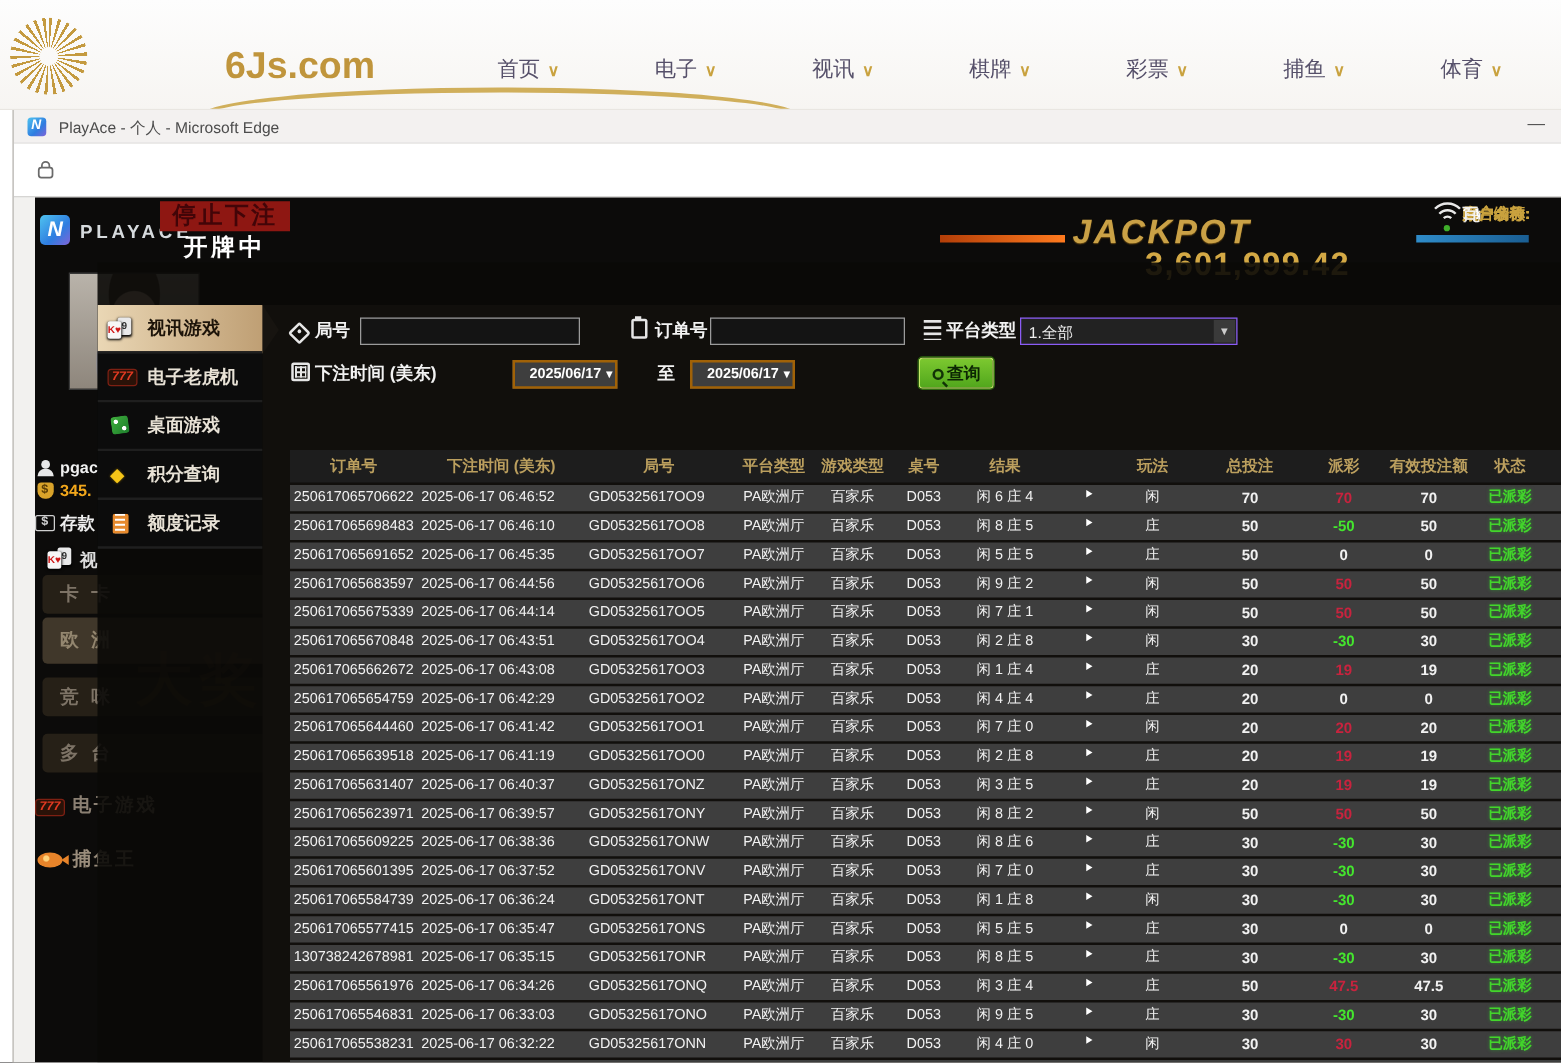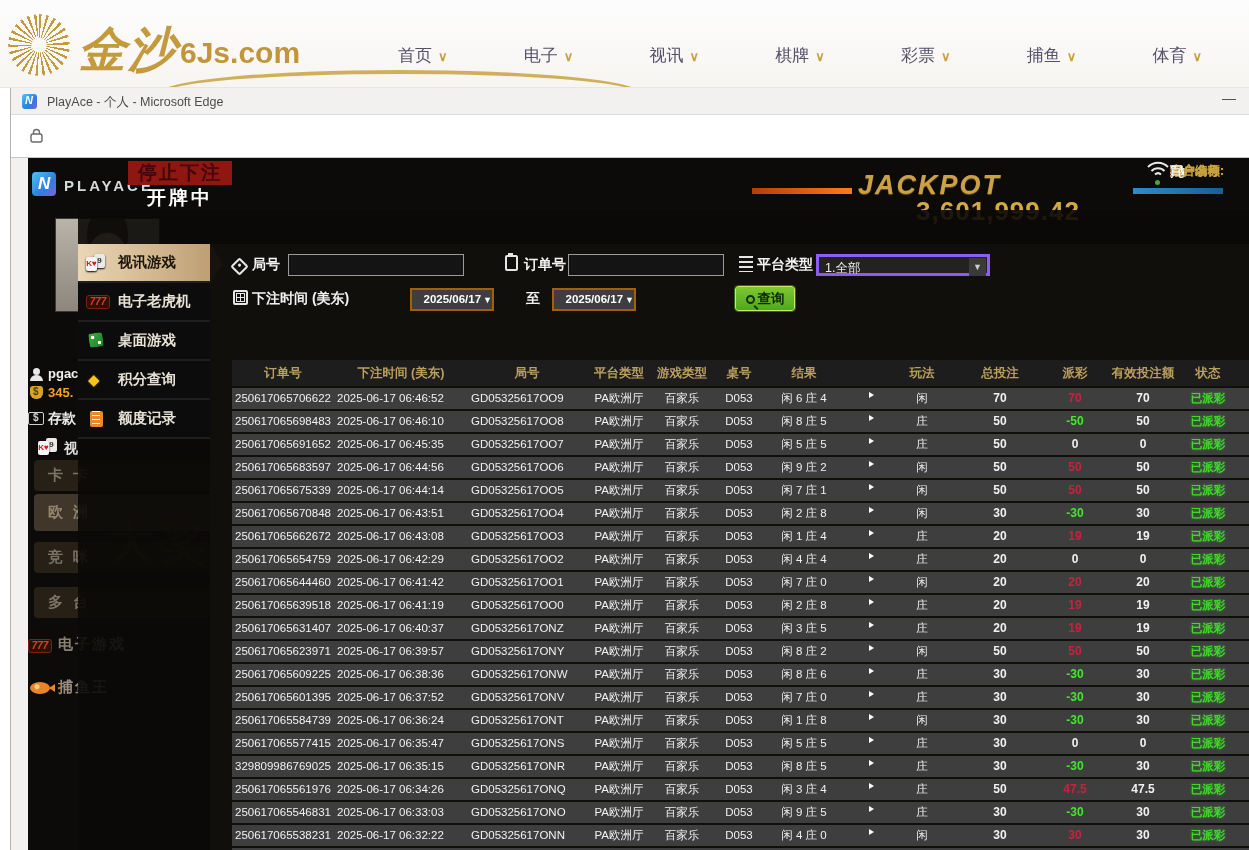--- a/index.html
+++ b/index.html
@@ -123,21 +123,21 @@
   .clip-ico { width:13px; height:16px; border:2px solid #e6e6e6; border-radius:2px; }
   .clip-ico::after { content:""; position:absolute; left:1px; top:-4px; width:5px; height:3px; background:#e6e6e6; }
   .srv-ico { width:14px; height:16px; }
   .srv-ico::after { content:""; position:absolute; left:0; top:0; width:14px; height:16px;
      background:linear-gradient(#e6e6e6 2px, rgba(0,0,0,0) 2px); background-size:14px 5px; }
   .cal-ico { width:15px; height:15px; border:2px solid #e6e6e6; border-radius:2px; }
   .cal-ico::after { content:""; position:absolute; left:1px; top:1px; width:9px; height:9px;
      background:linear-gradient(#e6e6e6 1.5px, rgba(0,0,0,0) 1.5px), linear-gradient(90deg,#e6e6e6 1.5px, rgba(0,0,0,0) 1.5px);
      background-size:4px 4px; }
   .finput { background:#141414; border:1px solid #9b9b9b; height:22px; color:#eee; font-size:12px; padding:0 5px; outline:none; }
-  .fselect { background:#222; border:3px solid #8b5cf6; height:22px; color:#eee; font-size:12.5px;
+  .fselect { background:#222; border:1px solid #8b5cf6; height:22px; color:#eee; font-size:12.5px;
     padding:3px 0 0 6px; cursor:pointer; }
   .fselect .caret { position:absolute; right:1px; top:1px; width:17px; height:18px; background:#3a3a3a;
     color:#ccc; font-size:9px; text-align:center; line-height:18px; }
   .datebtn { background:#3e3e3e; border:2px solid #a16207; height:23px; color:#fff; font-size:11.5px; font-weight:bold;
     text-align:right; padding-top:3px; cursor:pointer; }
   .datebtn .caret { font-size:9px; margin-left:2px; }
   .searchbtn { background:linear-gradient(#7cc830,#51a71c); border:1px solid #c6e96a; outline:1px solid #2f6b10;
     border-radius:3px; height:25px; color:#0c2603; font-size:13.5px; font-weight:bold; text-align:center;
     padding-top:3px; cursor:pointer; }
   .mag { display:inline-block; width:9px; height:9px; border:2px solid #123307; border-radius:50%; position:relative; top:1px; margin-right:3px; }
@@ -159,21 +159,20 @@
     border-top:3.5px solid rgba(0,0,0,0); border-bottom:3.5px solid rgba(0,0,0,0); }
   .trow.totals .td { color:#e6ec27; font-weight:bold; font-size:12.5px; }
 </style>
 </head>
 <body>
 
 <div id="root">
 
   <div class="site-header">
     <div class="sun-logo"></div>
-    <div class="logo-cn">金沙</div>
     <div class="logo-domain">6Js.com</div>
     <div class="gold-arc"></div>
     <div class="site-nav">
       <div class="nav-item"><span>首页</span><span class="chev">∨</span></div>
       <div class="nav-item"><span>电子</span><span class="chev">∨</span></div>
       <div class="nav-item"><span>视讯</span><span class="chev">∨</span></div>
       <div class="nav-item"><span>棋牌</span><span class="chev">∨</span></div>
       <div class="nav-item"><span>彩票</span><span class="chev">∨</span></div>
       <div class="nav-item"><span>捕鱼</span><span class="chev">∨</span></div>
       <div class="nav-item"><span>体育</span><span class="chev">∨</span></div>
@@ -572,21 +571,21 @@
               <div class="td">闲 5 庄 5</div>
               <div class="td"><span class="play"></span></div>
               <div class="td">庄</div>
               <div class="td num">30</div>
               <div class="td num"><span class="zero">0</span></div>
               <div class="td num">0</div>
               <div class="td"><span class="paid">已派彩</span></div>
               <div class="td"></div>
             </div>
             <div class="trow">
-              <div class="td l">329809986769025</div>
+              <div class="td l">130738242678981</div>
               <div class="td l">2025-06-17 06:35:15</div>
               <div class="td l">GD05325617ONR</div>
               <div class="td">PA欧洲厅</div>
               <div class="td">百家乐</div>
               <div class="td">D053</div>
               <div class="td">闲 8 庄 5</div>
               <div class="td"><span class="play"></span></div>
               <div class="td">庄</div>
               <div class="td num">30</div>
               <div class="td num"><span class="neg">-30</span></div>

